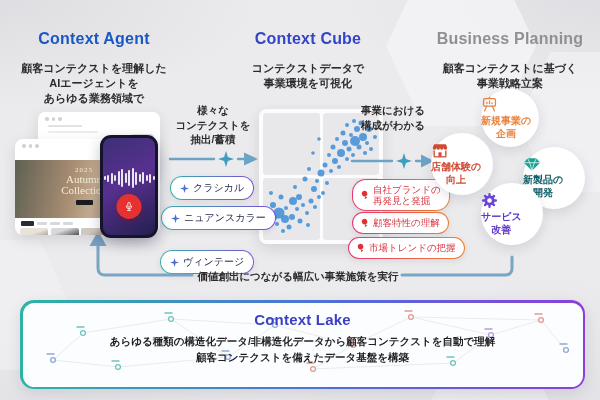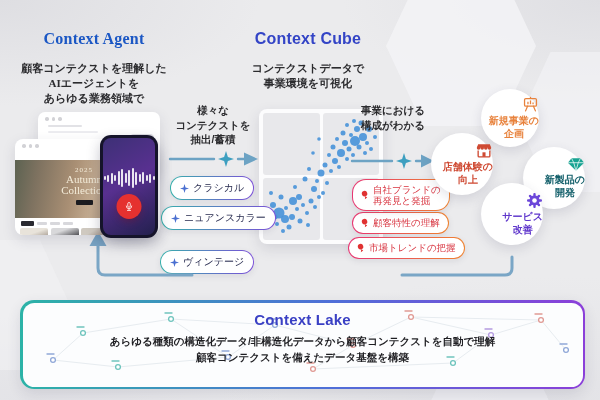--- a/index.html
+++ b/index.html
@@ -83,21 +83,21 @@
 
   
   .cube-card{position:absolute;left:259px;top:109px;width:124px;height:135px;background:#fcfcfd;border-radius:8px;
     z-index:2;box-shadow:0 5px 14px rgba(50,50,80,.13);}
   .quad{position:absolute;inset:4px;display:grid;grid-template-columns:1fr 1fr;grid-template-rows:1fr 1fr;gap:3px;}
   .quad div{background:#e8e8eb;border-radius:3px;}
   .cube-card svg{position:absolute;inset:0;}
 
   
   .pcircle{position:absolute;z-index:3;background:#fff;border-radius:50%;box-shadow:0 4px 12px rgba(60,60,95,.14);
-    display:flex;flex-direction:column;align-items:flex-end;justify-content:center;text-align:center;}
+    display:flex;flex-direction:column;align-items:flex-start;justify-content:center;text-align:center;}
   .pcircle .lbl{font-size:10px;font-weight:bold;line-height:12.5px;margin-top:2px;}
   .c-orange{color:#e8823c;} .c-red{color:#cf4a33;} .c-teal-text{color:#14606b;} .c-purple{color:#6038cc;}
 
   
   .feedback-label{position:absolute;left:190px;top:270px;width:216px;z-index:3;text-align:center;
     font-size:10.5px;font-weight:bold;color:#2b2b2e;}
 
   
   .lake{position:absolute;left:20px;top:300px;width:560px;height:84px;z-index:2;border-radius:14px;
     padding:2.5px;background:linear-gradient(90deg,#2cb3a7,#4f6fd8 55%,#8b3fd9);box-shadow:0 5px 14px rgba(50,50,80,.12);}
@@ -109,33 +109,40 @@
 </style>
 </head>
 <body>
 
 <div class="stage">
   <div class="hex h1"></div>
   <div class="hex h2"></div>
   <div class="hex h3"></div>
   <div class="hex h4"></div>
 
-  <div class="col-head" style="left:8px;top:30px;width:172px;font-family:Liberation Serif, serif;">
+  <div class="col-head" style="left:8px;top:30px;width:172px;">
     <div class="col-title t-blue">Context Agent</div>
     <div class="col-desc">
       <div>顧客コンテクストを理解した</div>
       <div>AIエージェントを</div>
       <div>あらゆる業務領域で</div>
     </div>
   </div>
   <div class="col-head" style="left:222px;top:30px;width:172px;">
     <div class="col-title t-indigo">Context Cube</div>
     <div class="col-desc">
       <div>コンテクストデータで</div>
       <div>事業環境を可視化</div>
+    </div>
+  </div>
+  <div class="col-head" style="left:420px;top:30px;width:180px;">
+    <div class="col-title t-gray">Business Planning</div>
+    <div class="col-desc">
+      <div>顧客コンテクストに基づく</div>
+      <div>事業戦略立案</div>
     </div>
   </div>
 
   <div class="card browser-back">
     <div class="dots">
         <i></i>
         <i></i>
         <i></i>
       </div>
     <div class="bb-line" style="width:34px;"></div>
@@ -422,20 +429,21 @@
       <div>サービス</div>
       <div>改善</div>
     </div>
   </div>
 
   <svg class="arrow-svg" style="left:80px;top:228px;" width="450" height="62" viewBox="0 0 450 62">
     <path d="M18,16 L18,40 Q18,47 25,47 L112,47" fill="none" stroke="#7aa6c6" stroke-width="3" stroke-linecap="round"></path>
     <path d="M322,47 L425,47 Q432,47 432,40 L432,29" fill="none" stroke="#7aa6c6" stroke-width="3" stroke-linecap="round"></path>
     <path d="M18,3 L9.5,18 L26.5,18 Z" fill="#7aa6c6"></path>
   </svg>
+  <div class="feedback-label">価値創出につながる幅広い事業施策を実行</div>
 
   <div class="lake">
     <div class="lake-inner">
       <svg id="lake-net" width="555" height="79" viewBox="0 0 555 79">
           <line x1="60" y1="30" x2="148" y2="16" stroke="#e7ecf0" stroke-width="1"></line>
           <line x1="148" y1="16" x2="205" y2="54" stroke="#e7ecf0" stroke-width="1"></line>
           <line x1="205" y1="54" x2="252" y2="22" stroke="#e7ecf0" stroke-width="1"></line>
           <line x1="252" y1="22" x2="330" y2="42" stroke="#e7ecf0" stroke-width="1"></line>
           <line x1="330" y1="42" x2="388" y2="14" stroke="#e7ecf0" stroke-width="1"></line>
           <line x1="388" y1="14" x2="468" y2="32" stroke="#e7ecf0" stroke-width="1"></line>

